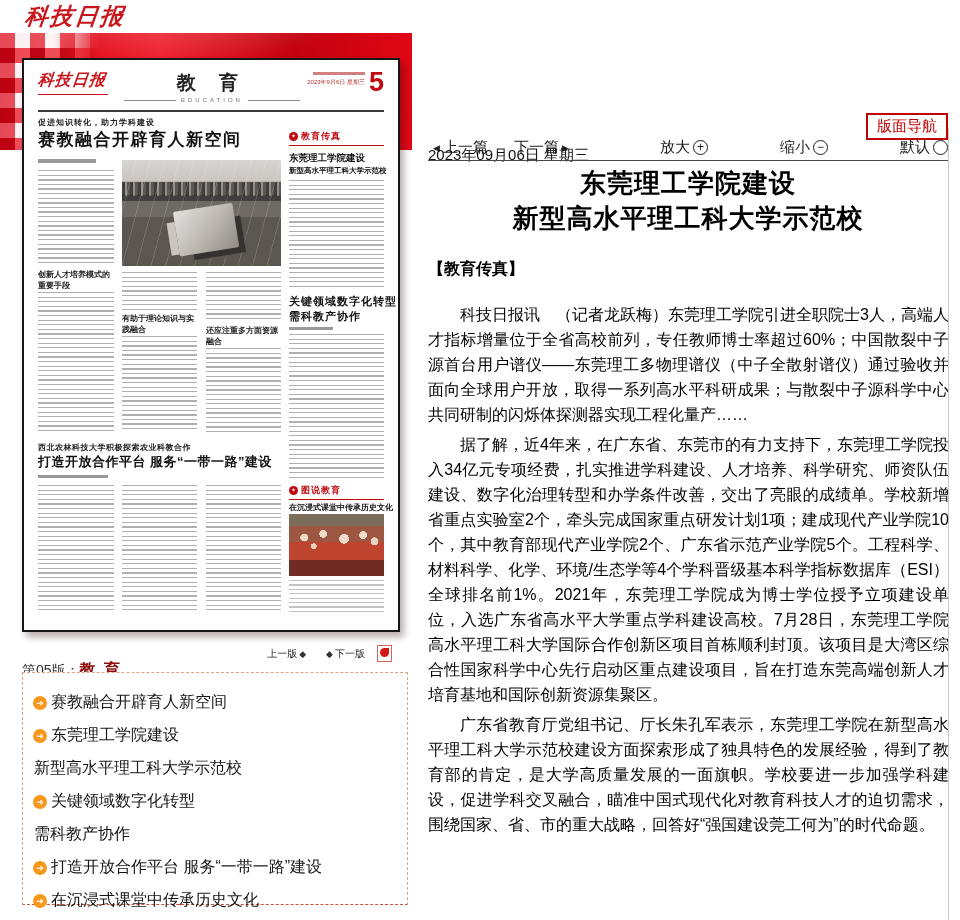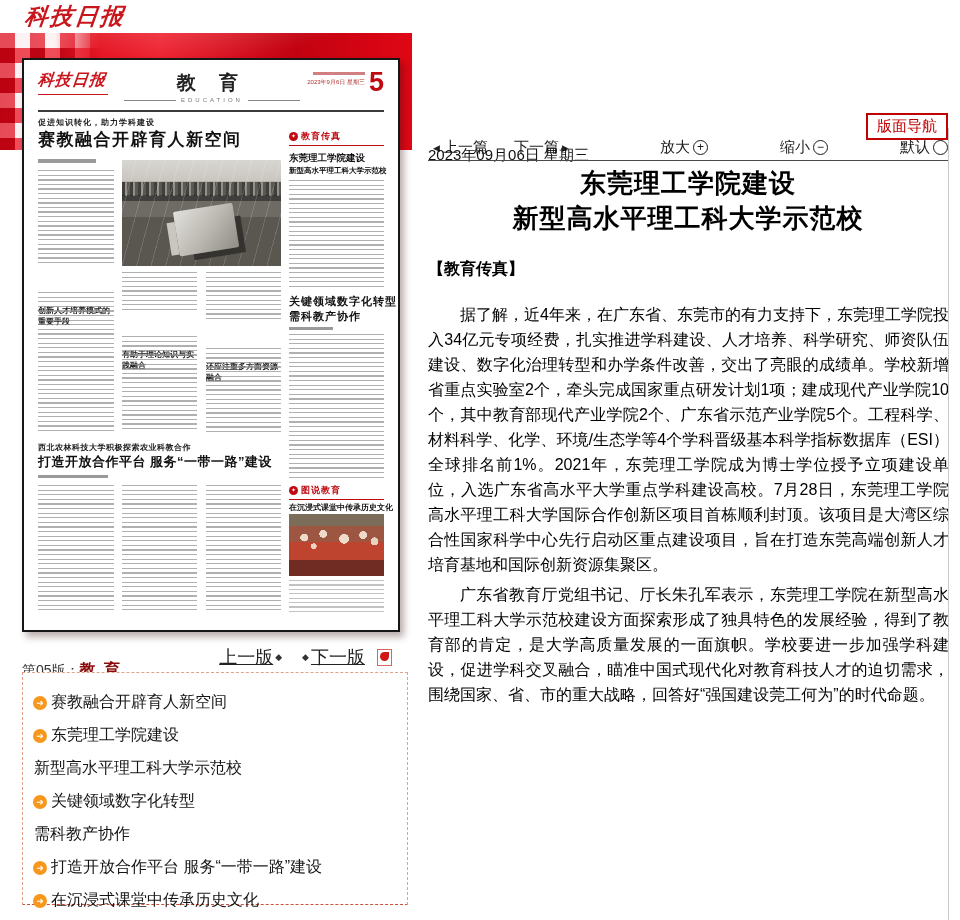--- a/index.html
+++ b/index.html
@@ -46,21 +46,21 @@
   .mast-rule { margin:2px 14px 0; border-top:2px solid #3a3a3a; }
 
   .tbody { position:relative; margin:0 14px; height:508px; }
   .tl { background: repeating-linear-gradient(180deg,#8e8e8e 0 1.3px, transparent 1.3px 4.6px); opacity:.7; }
   .tl-light { background: repeating-linear-gradient(180deg,#a9a9a9 0 1.2px, transparent 1.2px 4.4px); opacity:.7; }
   .abs { position:absolute; }
 
   .t-kicker { font-size:8px; font-weight:bold; color:#222; letter-spacing:1px; }
   .t-headline1 { font-size:17px; font-weight:bold; color:#111; letter-spacing:1.5px; white-space:nowrap; }
   .t-byline { width:58px; height:4px; background:#9a9a9a; }
-  .t-subhead { font-size:8px; font-weight:bold; color:#1a1a1a;margin-top:36px; }
+  .t-subhead { font-size:8px; font-weight:bold; color:#1a1a1a; }
   .t-red-badge { display:flex; align-items:center; border-bottom:1px solid #c00a12; padding-bottom:2px; }
   .badge-dot { width:9px; height:9px; border-radius:50%; background:#c00a12; color:#fff; font-size:6px;
                line-height:9px; text-align:center; margin-right:3px; }
   .badge-txt { font-size:9px; font-weight:bold; color:#c00a12; letter-spacing:1px; }
   .rs-head1 { font-size:9.5px; font-weight:bold; color:#111; }
   .rs-head1b { font-size:7.5px; font-weight:bold; color:#111; white-space:nowrap; }
   .rs-head2 { font-size:11px; font-weight:bold; color:#111; letter-spacing:1px; white-space:nowrap; }
   .rs-head3 { font-size:8px; font-weight:bold; color:#111; white-space:nowrap; }
   .bot-kicker { font-size:8px; font-weight:bold; color:#222; letter-spacing:.5px; }
   .bot-head { font-size:13px; font-weight:bold; color:#111; letter-spacing:.5px; white-space:nowrap; }
@@ -84,21 +84,21 @@
        radial-gradient(5px 5px at 58% 40%, #f0dccb 95%, transparent),
        radial-gradient(4px 4px at 78% 34%, #eedac8 95%, transparent),
        radial-gradient(4px 4px at 90% 44%, #e8d2c0 95%, transparent),
        radial-gradient(3px 3px at 26% 52%, #e8d2c0 95%, transparent); }
 
   
   .page-nav { position:absolute; left:22px; top:642px; width:386px; height:24px; font-size:14px; color:#333; }
   .pn-left { position:absolute; left:0; top:18px; }
   .pn-name { font-weight:bold; color:#8b0a0a; font-size:16px; letter-spacing:2px; }
   .pn-right { position:absolute; right:16px; top:3px; display:flex; align-items:center; }
-  .pn-link { color:#222; font-size:18px; cursor:pointer;text-decoration:underline; }
+  .pn-link { color:#222; font-size:10px; cursor:pointer; }
   .pn-diamond { font-size:9px; color:#333; margin:0 2px; }
   .pn-gap { width:16px; }
   .pdf-icon { width:15px; height:17px; background:#fff; border:1px solid #d4665a; margin-left:12px;
               position:relative; cursor:pointer; }
   .pdf-icon::after { content:""; position:absolute; left:2px; top:2px; width:9px; height:9px;
               background:#d01814; border-radius:50% 0 50% 50%; }
 
   .list-box { position:absolute; left:22px; top:672px; width:386px; height:233px; background:#fff;
               border:1px dashed #e2a184; border-bottom:1px dashed #cf5136; padding:13px 10px 0; }
   .list-row { display:flex; align-items:center; height:33px; }
@@ -301,19 +301,20 @@
   </div>
   <div class="toolbar-rule"></div>
 
   <div class="article-title">
     <div>东莞理工学院建设</div>
     <div>新型高水平理工科大学示范校</div>
   </div>
 
   <div class="article-body">
     <div class="tag">【教育传真】</div>
+    <p>科技日报讯　（记者龙跃梅）东莞理工学院引进全职院士3人，高端人才指标增量位于全省高校前列，专任教师博士率超过60%；中国散裂中子源首台用户谱仪——东莞理工多物理谱仪（中子全散射谱仪）通过验收并面向全球用户开放，取得一系列高水平科研成果；与散裂中子源科学中心共同研制的闪烁体探测器实现工程化量产……</p>
     <p>据了解，近4年来，在广东省、东莞市的有力支持下，东莞理工学院投入34亿元专项经费，扎实推进学科建设、人才培养、科学研究、师资队伍建设、数字化治理转型和办学条件改善，交出了亮眼的成绩单。学校新增省重点实验室2个，牵头完成国家重点研发计划1项；建成现代产业学院10个，其中教育部现代产业学院2个、广东省示范产业学院5个。工程科学、材料科学、化学、环境/生态学等4个学科晋级基本科学指标数据库（ESI）全球排名前1%。2021年，东莞理工学院成为博士学位授予立项建设单位，入选广东省高水平大学重点学科建设高校。7月28日，东莞理工学院高水平理工科大学国际合作创新区项目首栋顺利封顶。该项目是大湾区综合性国家科学中心先行启动区重点建设项目，旨在打造东莞高端创新人才培育基地和国际创新资源集聚区。</p>
     <p>广东省教育厅党组书记、厅长朱孔军表示，东莞理工学院在新型高水平理工科大学示范校建设方面探索形成了独具特色的发展经验，得到了教育部的肯定，是大学高质量发展的一面旗帜。学校要进一步加强学科建设，促进学科交叉融合，瞄准中国式现代化对教育科技人才的迫切需求，围绕国家、省、市的重大战略，回答好“强国建设莞工何为”的时代命题。</p>
   </div>
 
   <div class="v-divider"></div>
 
 </div>
 
 </body></html>

